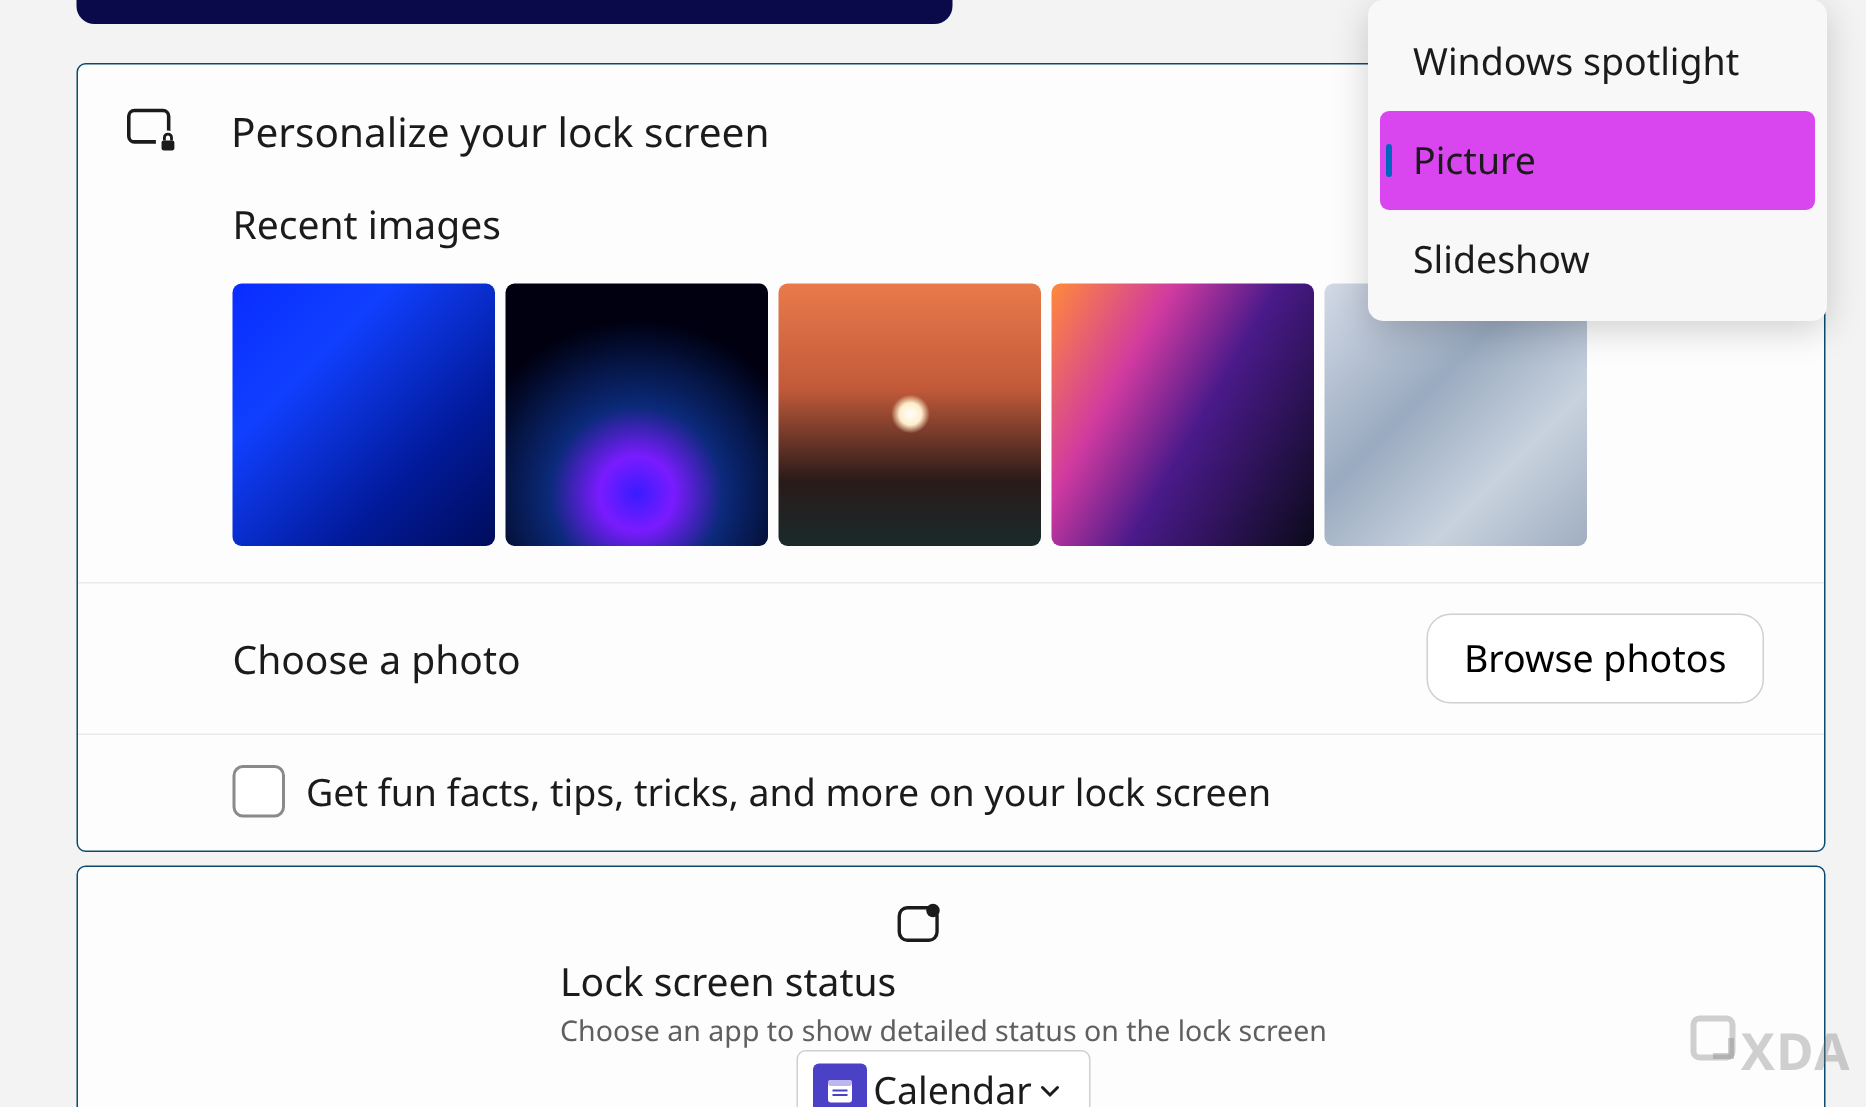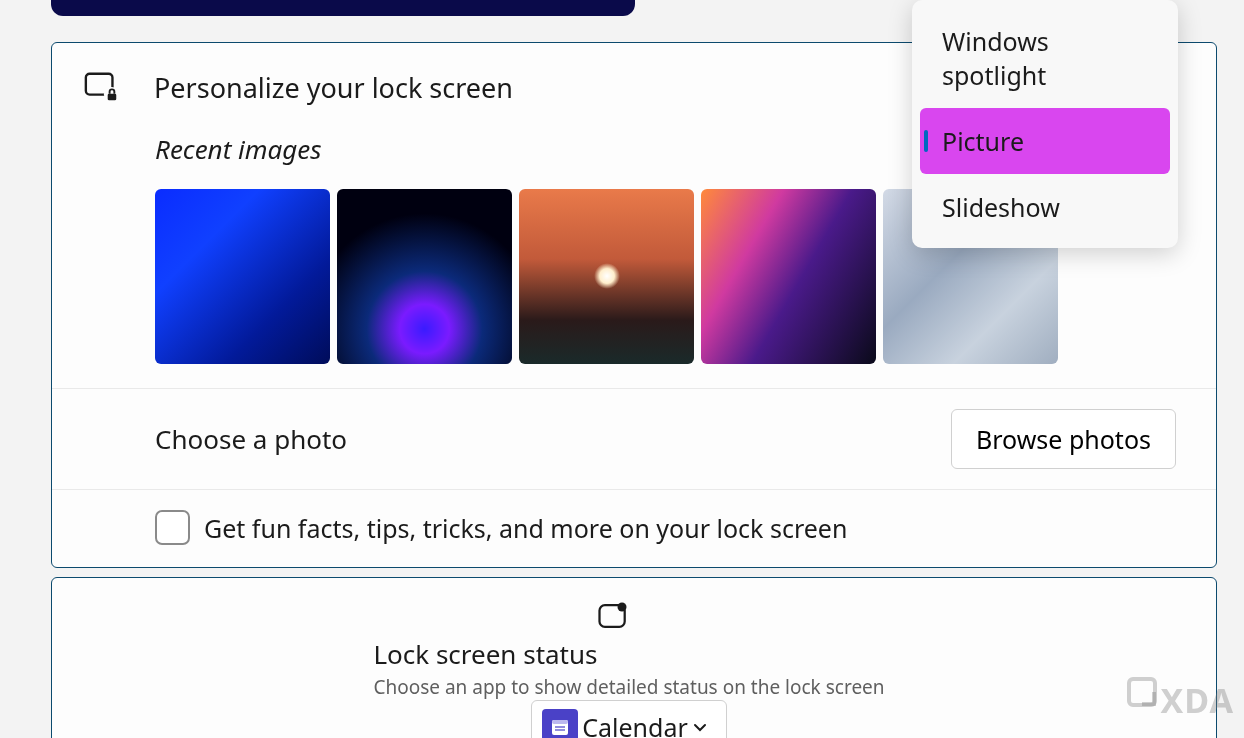--- a/index.html
+++ b/index.html
@@ -64,21 +64,20 @@
   
   .subsection {
     border-top: 1px solid #e9e9e9;
     padding: 22px 40px 24px 103px;
   }
   .subsection.first { border-top: none; padding-top: 0; }
   .sub-heading {
     font-size: 26px;
     font-weight: 400;
     margin-bottom: 22px;
-    font-style: italic;
   }
   .recent-images {
     display: flex;
     gap: 7px;
   }
   .thumb {
     width: 175px;
     height: 175px;
     border-radius: 6px;
     overflow: hidden;
@@ -108,21 +107,21 @@
     justify-content: space-between;
     border-top: 1px solid #e9e9e9;
     padding: 20px 40px 20px 103px;
   }
   .choose-label {
     font-size: 26px;
   }
   .browse-btn {
     background: #fff;
     border: 1px solid #d0d0d0;
-    border-radius: 6px;
+    border-radius: 16px;
     padding: 12px 24px;
     font-size: 25px;
     font-family: inherit;
     cursor: pointer;
   }
 
   .check-row {
     display: flex;
     align-items: center;
     border-top: 1px solid #e9e9e9;
@@ -169,21 +168,21 @@
     border-radius: 4px;
     display:flex; align-items:center; justify-content:center;
   }
   .cal-label { font-size: 25px; }
 
   
   .flyout {
     position: absolute;
     top: 0;
     left: 912px;
-    width: 266px;
+    width: 306px;
     background: #f8f8f8;
     border-radius: 10px;
     box-shadow: 0 6px 24px rgba(0,0,0,0.18);
     padding: 8px;
     z-index: 50;
   }
   .flyout-item {
     padding: 16px 22px;
     font-size: 25px;
     border-radius: 6px;

